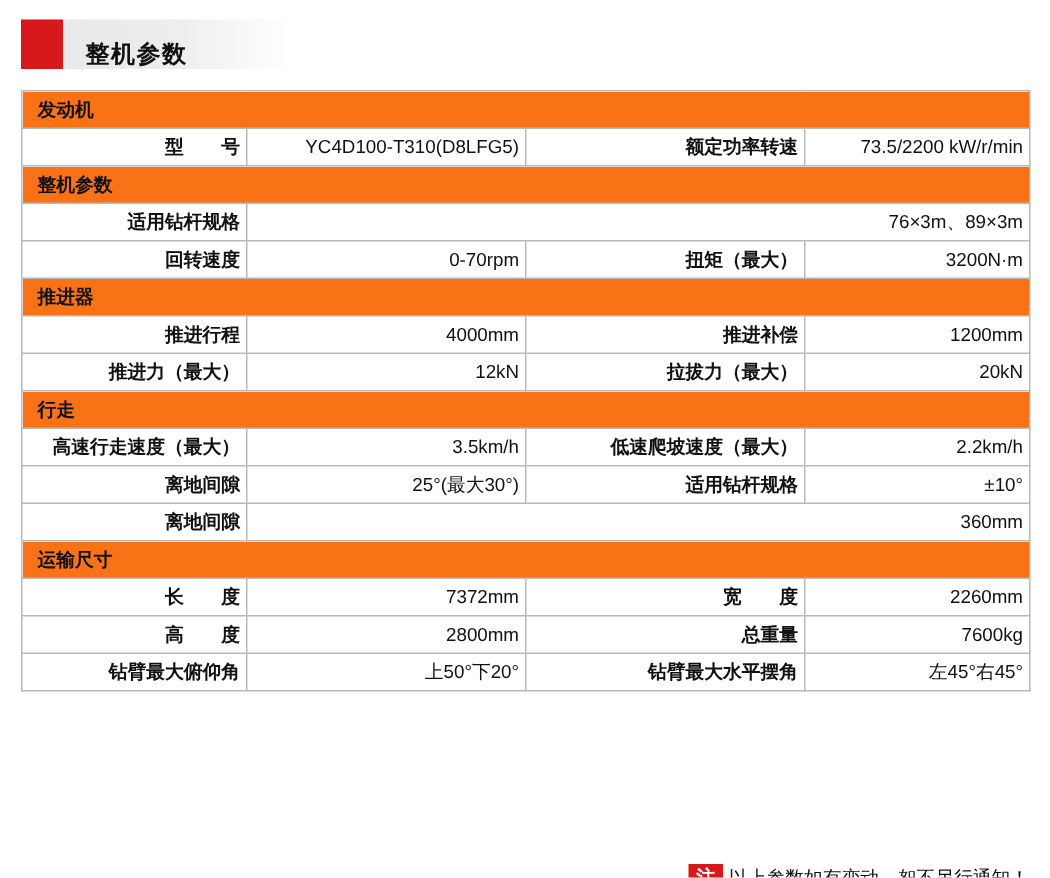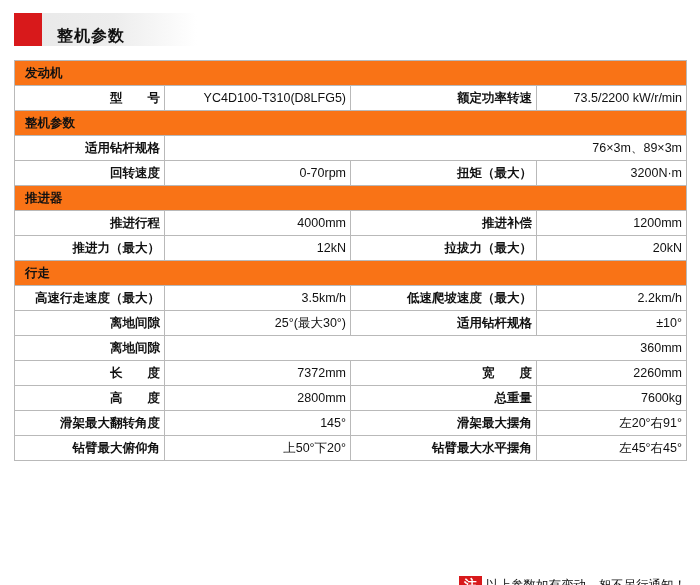--- a/index.html
+++ b/index.html
@@ -186,42 +186,39 @@
         <td>25°(最大30°)</td>
         <td class="label-cell">适用钻杆规格</td>
         <td>±10°</td>
       </tr>
 
       <tr>
         <td class="label-cell">离地间隙</td>
         <td colspan="3">360mm</td>
       </tr>
 
+      <tr class="section-row">
+        <td colspan="4">运输尺寸</td>
+      </tr>
 
       <tr>
         <td class="label-cell">长　　度</td>
         <td>7372mm</td>
         <td class="label-cell">宽　　度</td>
         <td>2260mm</td>
       </tr>
 
       <tr>
         <td class="label-cell">高　　度</td>
         <td>2800mm</td>
         <td class="label-cell">总重量</td>
         <td>7600kg</td>
       </tr>
 
 
-      <tr>
-        <td class="label-cell">滑架最大翻转角度</td>
-        <td>145°</td>
-        <td class="label-cell">滑架最大摆角</td>
-        <td>左20°右91°</td>
-      </tr>
 
       <tr>
         <td class="label-cell">钻臂最大俯仰角</td>
         <td>上50°下20°</td>
         <td class="label-cell">钻臂最大水平摆角</td>
         <td>左45°右45°</td>
       </tr>
 
     </tbody>
   </table>

